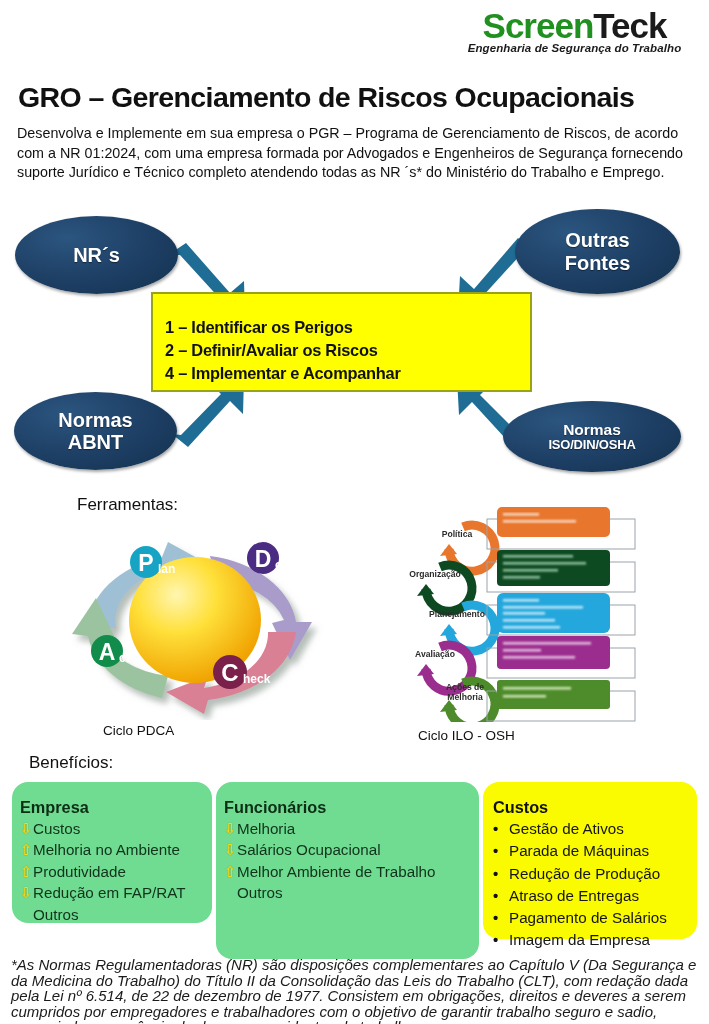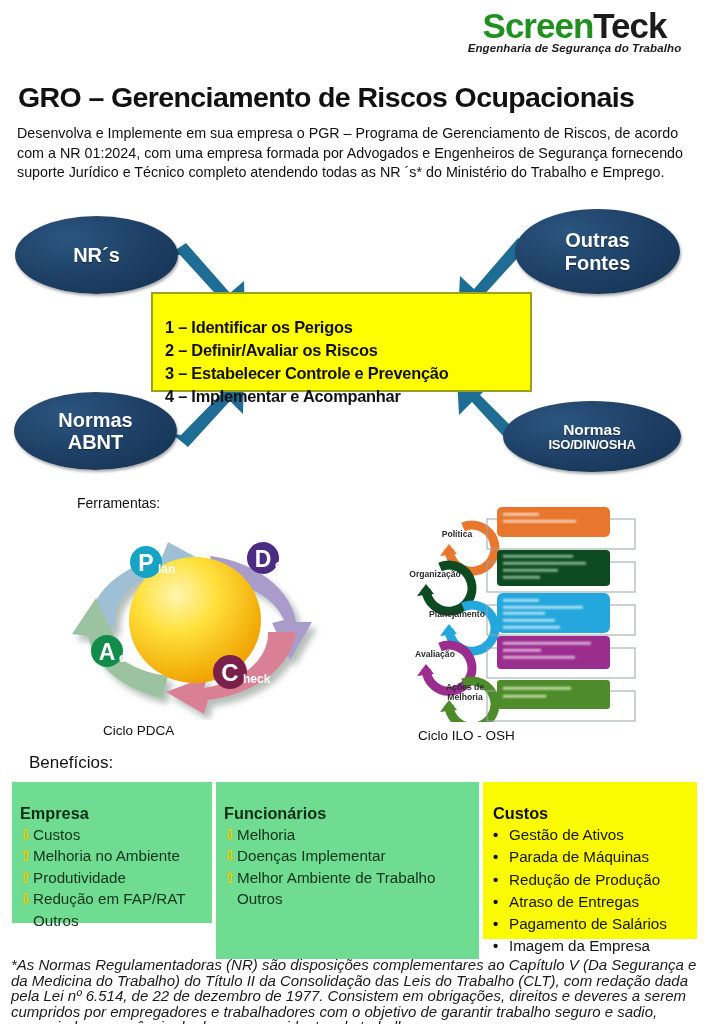--- a/index.html
+++ b/index.html
@@ -35,29 +35,29 @@
   #el-iso .l2{font-size:13px;letter-spacing:-.2px;}
 
   #steps-box{position:absolute;left:151px;top:87px;width:381px;height:100px;
              background:#FFFF00;border:2.5px solid #9aa316;box-sizing:border-box;
              padding:22px 0 0 12px;}
   #steps-box div{font-size:16.4px;font-weight:bold;line-height:23.1px;letter-spacing:-.25px;color:#111;}
 
   .arrow{position:absolute;}
 
   
-  #lbl-ferramentas{position:absolute;left:77px;top:495px;font-size:14px;}
+  #lbl-ferramentas{position:absolute;left:77px;top:495px;font-size:17px;}
   #cap-pdca{position:absolute;left:103px;top:723px;font-size:13.5px;text-align:center;}
   #cap-ilo{position:absolute;left:418px;top:728px;font-size:13.5px;}
   #pdca{position:absolute;left:58px;top:520px;width:270px;height:200px;}
   #ilo{position:absolute;left:395px;top:500px;width:250px;height:222px;}
 
   
   #lbl-benef{position:absolute;left:29px;top:753px;font-size:17px;}
-  .bcard{position:absolute;top:782px;box-sizing:border-box;padding:22px 9px 0 8px;}
+  .bcard{position:absolute;top:782px;box-sizing:border-box;padding:16px 9px 0 8px;border-radius:16px;}
   .bcard h3{margin:0 0 1px 0;font-size:16.3px;font-weight:bold;color:#0d2d14;}
   .bcard ul{margin:0;padding:0;list-style:none;}
   .bcard li{font-size:15.2px;line-height:21.4px;color:#10331a;display:flex;align-items:flex-start;}
   .bcard li .ar{color:#EEDD22;font-size:15px;font-weight:bold;width:13px;flex:0 0 13px;
                 text-shadow:0 0 1px #8a7a00;line-height:21.4px;}
   .bcard li .ar.blank{color:transparent;text-shadow:none;}
   #b-empresa{left:12px;width:200px;height:141px;background:#6FDC92;}
   #b-func{left:216px;width:263px;height:177px;background:#6FDC92;}
   #b-custos{left:483px;width:214px;height:157px;background:#FAFA00;padding-left:10px;}
   #b-custos h3{color:#111;}
@@ -109,21 +109,20 @@
   </div>
 
   <div class="ellipse" id="el-iso">
     <span class="l1">Normas</span>
     <span class="l2">ISO/DIN/OSHA</span>
   </div>
 
   <div id="steps-box">
     <div>1 – Identificar os Perigos</div>
     <div>2 – Definir/Avaliar os Riscos</div>
-    <div>3 – Estabelecer Controle e Prevenção</div>
     <div>4 – Implementar e Acompanhar</div>
   </div>
 </div>
 
 <div id="lbl-ferramentas">Ferramentas:</div>
 
 <svg id="pdca" viewBox="0 0 270 200">
   <defs>
     <radialGradient id="sph" cx="36%" cy="30%" r="72%">
       <stop offset="0%" stop-color="#FFF6B0"></stop>
@@ -297,21 +296,21 @@
 
 <div class="bcard" id="b-func">
   <h3>Funcionários</h3>
   <ul>
     <li>
         <span class="ar">⇩</span>
         <span>Melhoria</span>
       </li>
     <li>
         <span class="ar">⇩</span>
-        <span>Doenças Implementar</span>
+        <span>Salários Ocupacional</span>
       </li>
     <li>
         <span class="ar">⇧</span>
         <span>Melhor Ambiente de Trabalho</span>
       </li>
     <li>
         <span class="ar blank">⇧</span>
         <span>Outros</span>
       </li>
   </ul>

